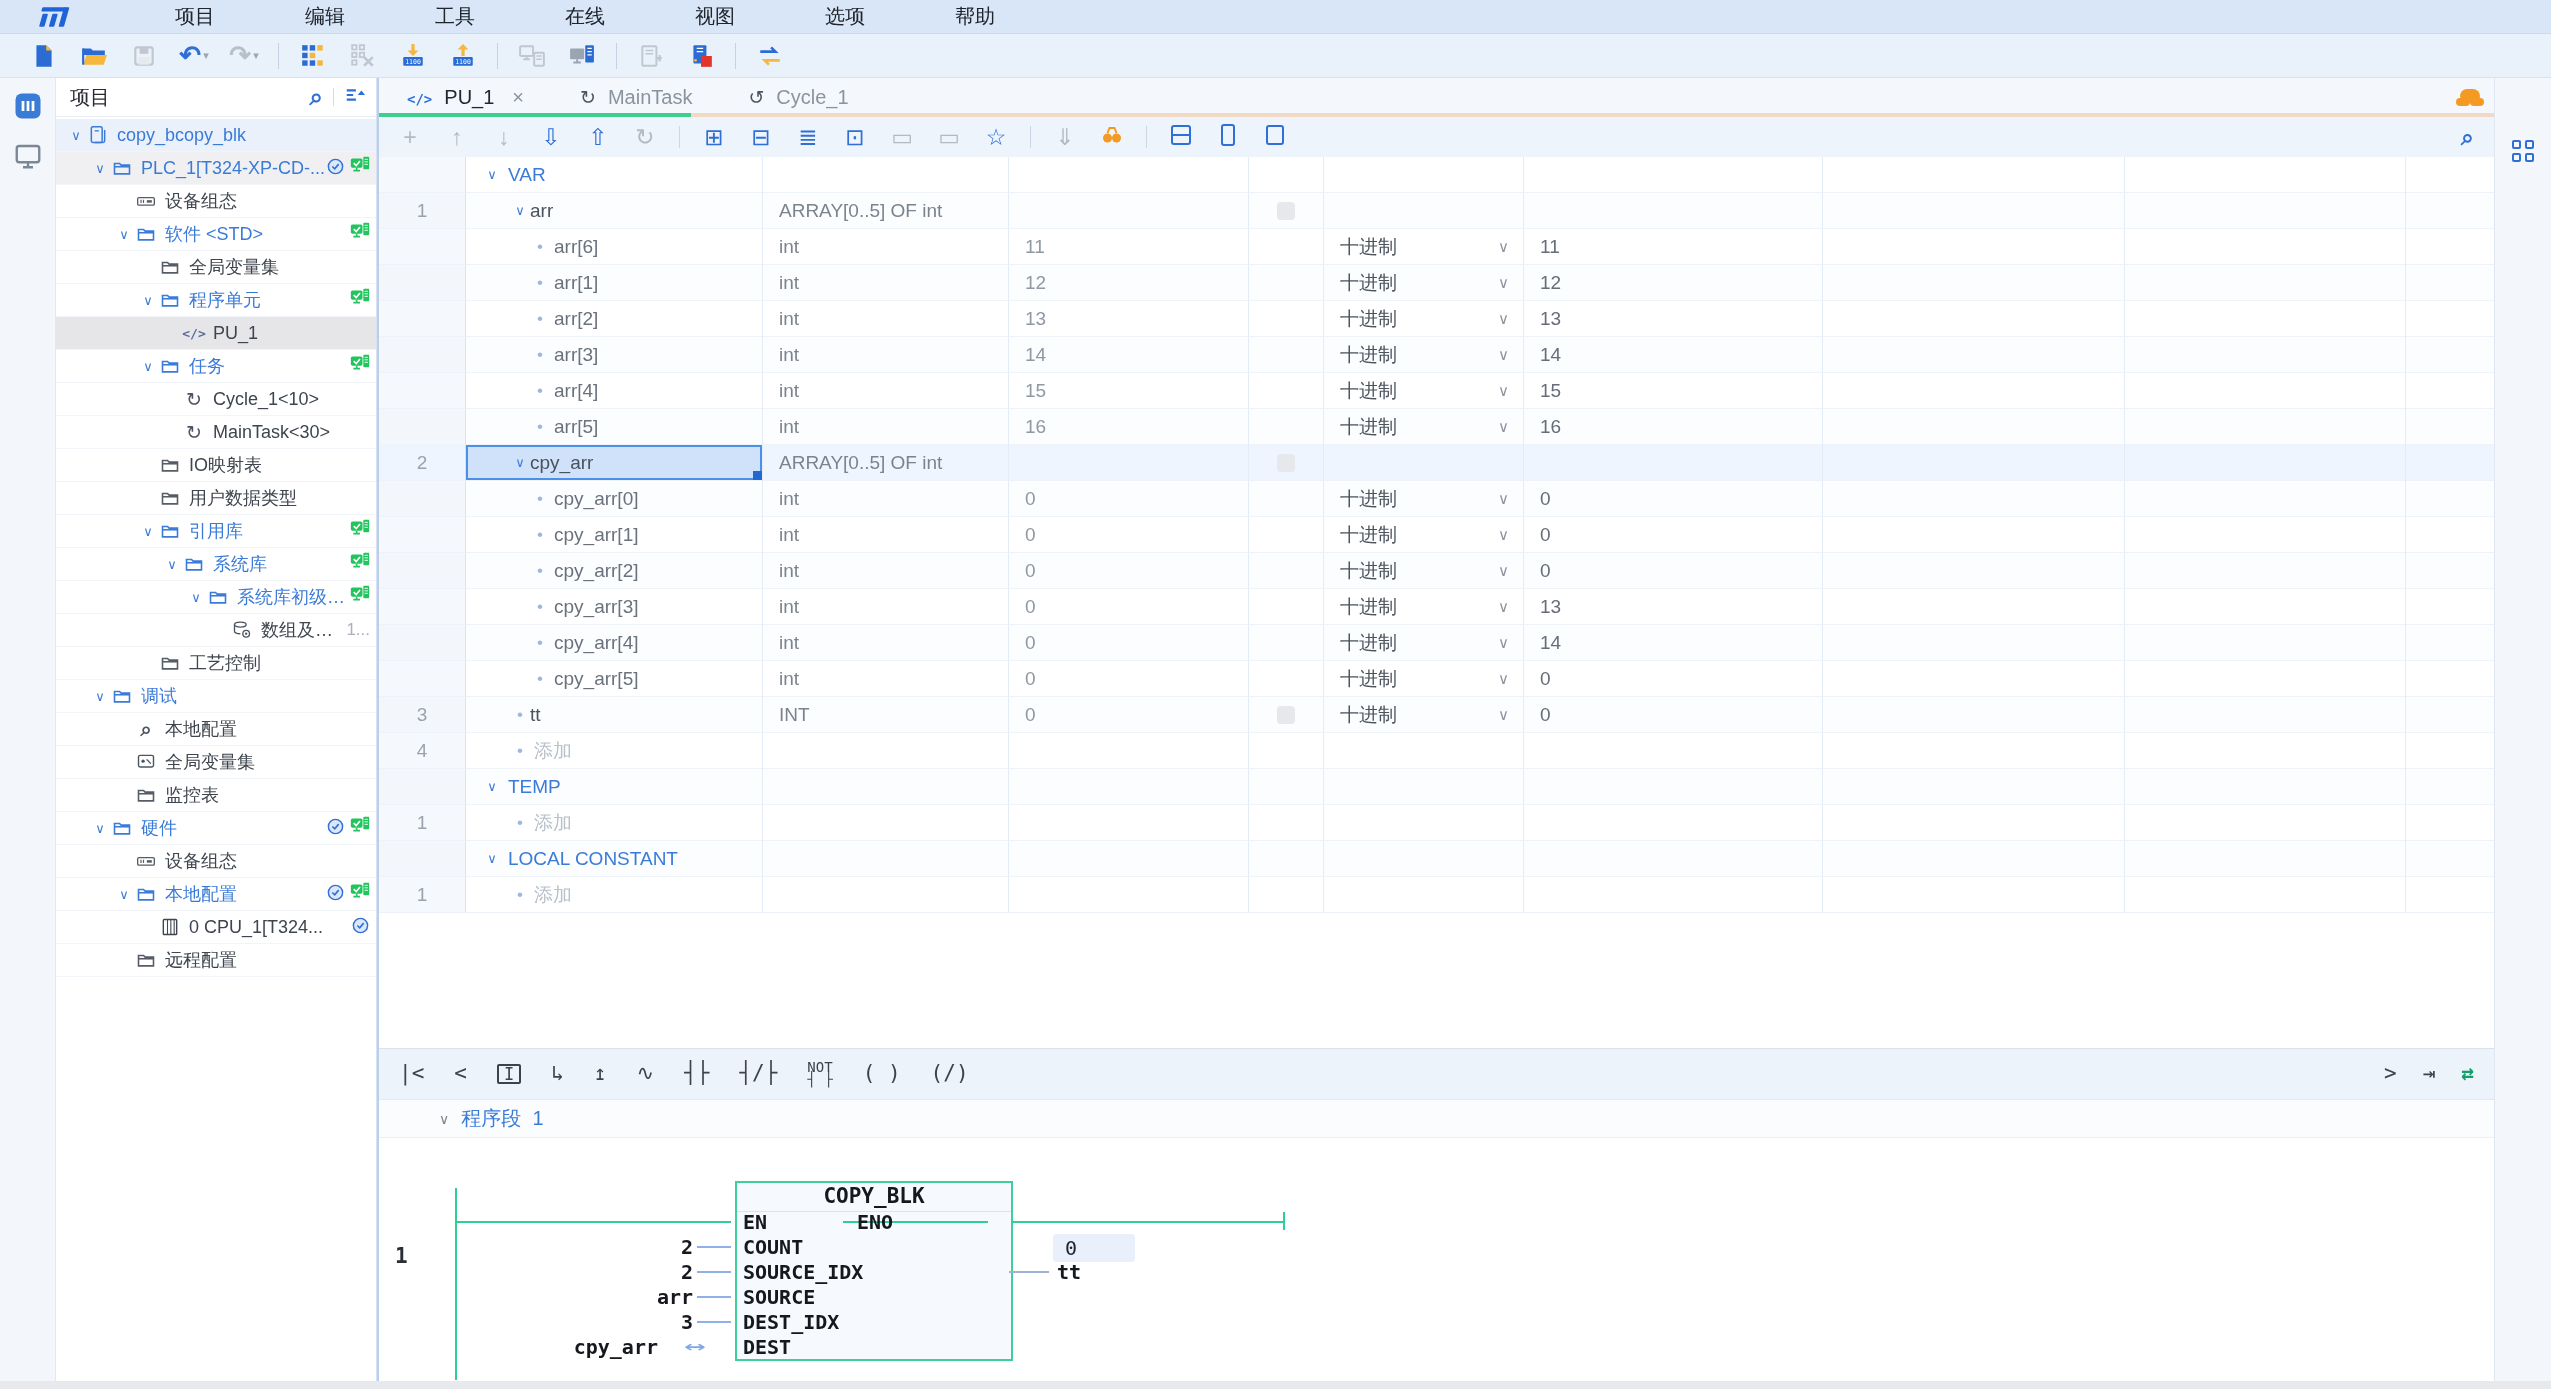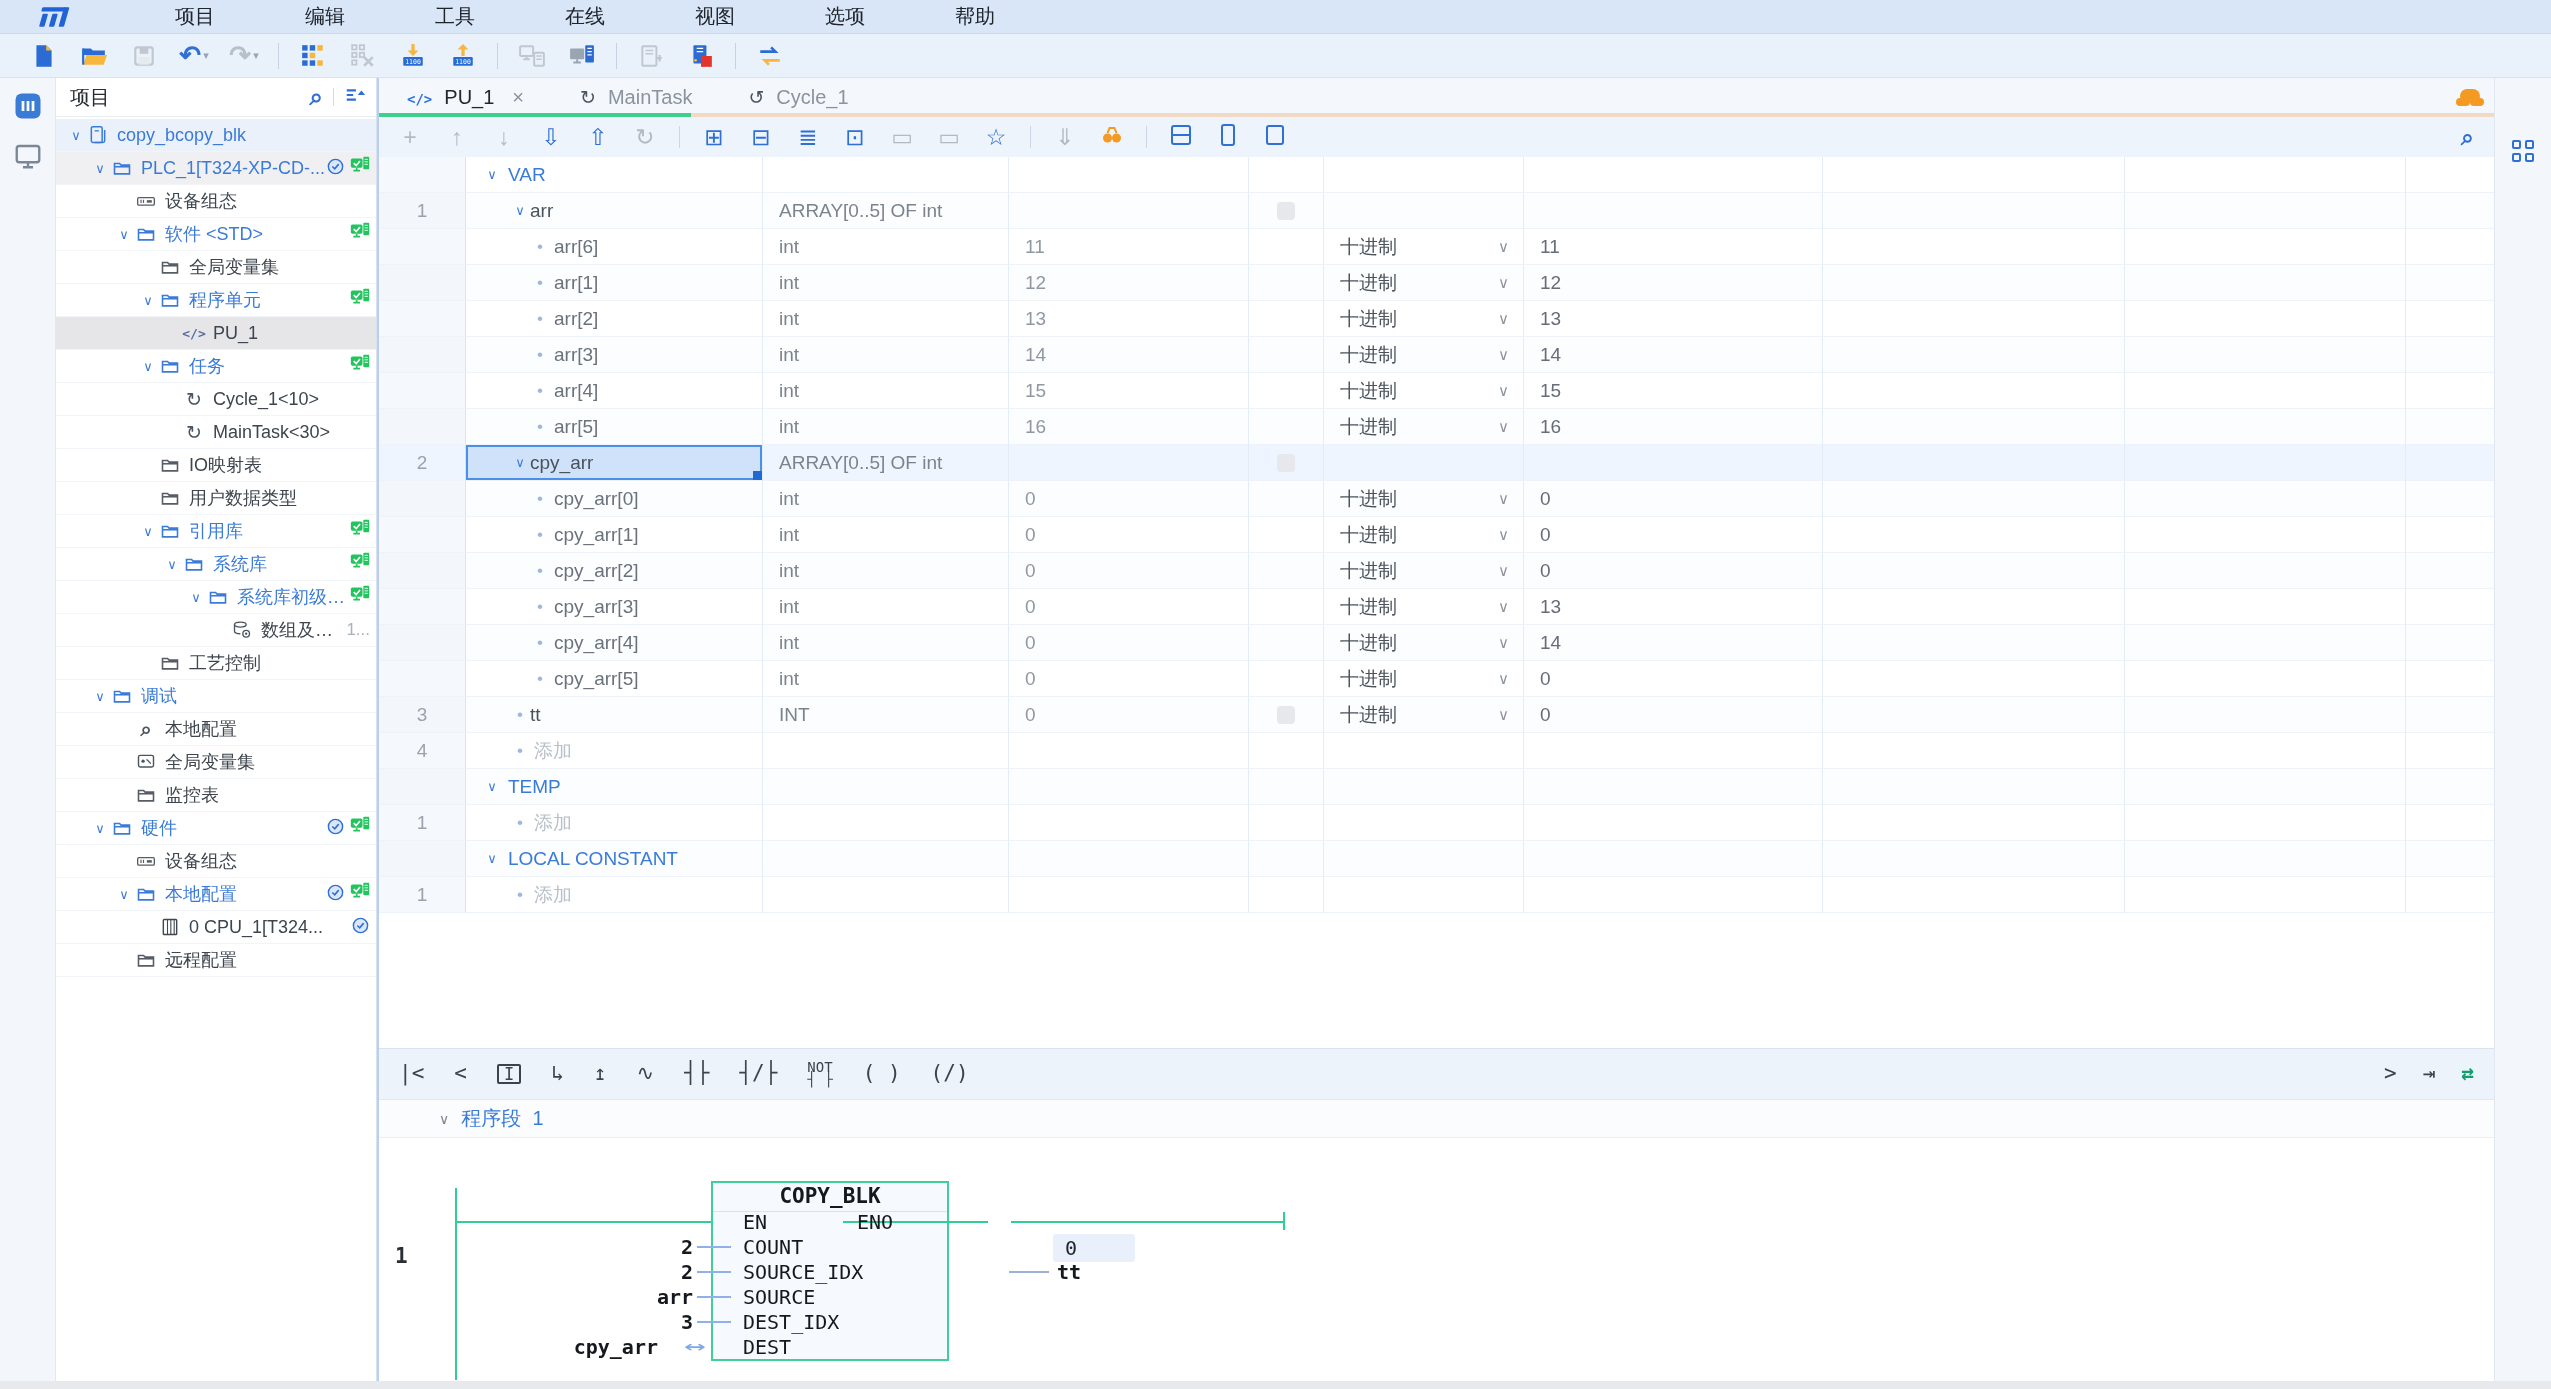--- a/index.html
+++ b/index.html
@@ -96,23 +96,23 @@
   .nettitle{height:38px;display:flex;align-items:center;background:#fbfcfe;border-bottom:1px solid #eceff5;flex:0 0 auto}
   .nettitle .chev{margin-left:60px;font-size:14px;color:#7d8692}
   .nettitle .nlab{margin-left:12px;font-size:20px;color:#3b7bd8}
   .canvas{height:243px;position:relative;background:#fff;flex:0 0 auto;font-family:"DejaVu Sans Mono",monospace}
   .wire{position:absolute;height:2px}
   .w-green{background:#2fce92}
   .w-blue{background:#8fb0e8}
   .w-gray{background:#9cb1d4}
   .rail{position:absolute;width:2px;background:#2fce92}
   .tick{position:absolute;width:2px;background:#2fce92}
-  .blk{position:absolute;left:332px;top:43px;width:238px;height:180px;background:#f6fafe;border:2px solid #3fd09a}
+  .blk{position:absolute;left:356px;top:43px;width:278px;height:180px;background:#f6fafe;border:2px solid #3fd09a}
   .blk-title{height:29px;line-height:27px;text-align:center;font-weight:bold;font-size:21px;color:#15181d;border-bottom:1px solid #d7e3ee;font-family:"DejaVu Sans Mono",monospace}
-  .pin{position:absolute;height:24px;line-height:24px;font-weight:normal;font-size:20px;color:#15181d;font-family:"DejaVu Sans Mono",monospace}
+  .pin{position:absolute;height:24px;line-height:24px;font-weight:bold;font-size:20px;color:#15181d;font-family:"DejaVu Sans Mono",monospace}
   .ilab{position:absolute;height:24px;line-height:24px;text-align:right;font-weight:600;font-size:20px;color:#15181d;font-family:"DejaVu Sans Mono",monospace}
   .ioarrow{position:absolute;height:26px;line-height:24px;color:#7fa7e8;font-size:21px;text-align:center;transform:scaleX(1.7)}
   .valbox{position:absolute;left:674px;top:96px;width:82px;height:28px;background:#e9effb;border-radius:3px;font-size:20px;line-height:28px;padding-left:12px;color:#20242a;font-family:"DejaVu Sans Mono",monospace}
   .netnum{position:absolute;left:16px;top:106px;font-weight:bold;font-size:21px;color:#2a2f36;font-family:"DejaVu Sans Mono",monospace}
 
   
   .rightstrip{position:absolute;right:0;top:78px;width:57px;bottom:8px;background:#f3f6fb;border-left:1px solid #e0e7f1;display:flex;flex-direction:column;align-items:center}
   .appsgrid{margin-top:62px;display:grid;grid-template-columns:9px 9px;gap:4px}
   .appsgrid i{width:9px;height:9px;border:2px solid #2f6fd6;border-radius:2px;display:block}
   .bottomstrip{position:absolute;left:0;right:0;bottom:0;height:8px;background:#e7e9ec}

